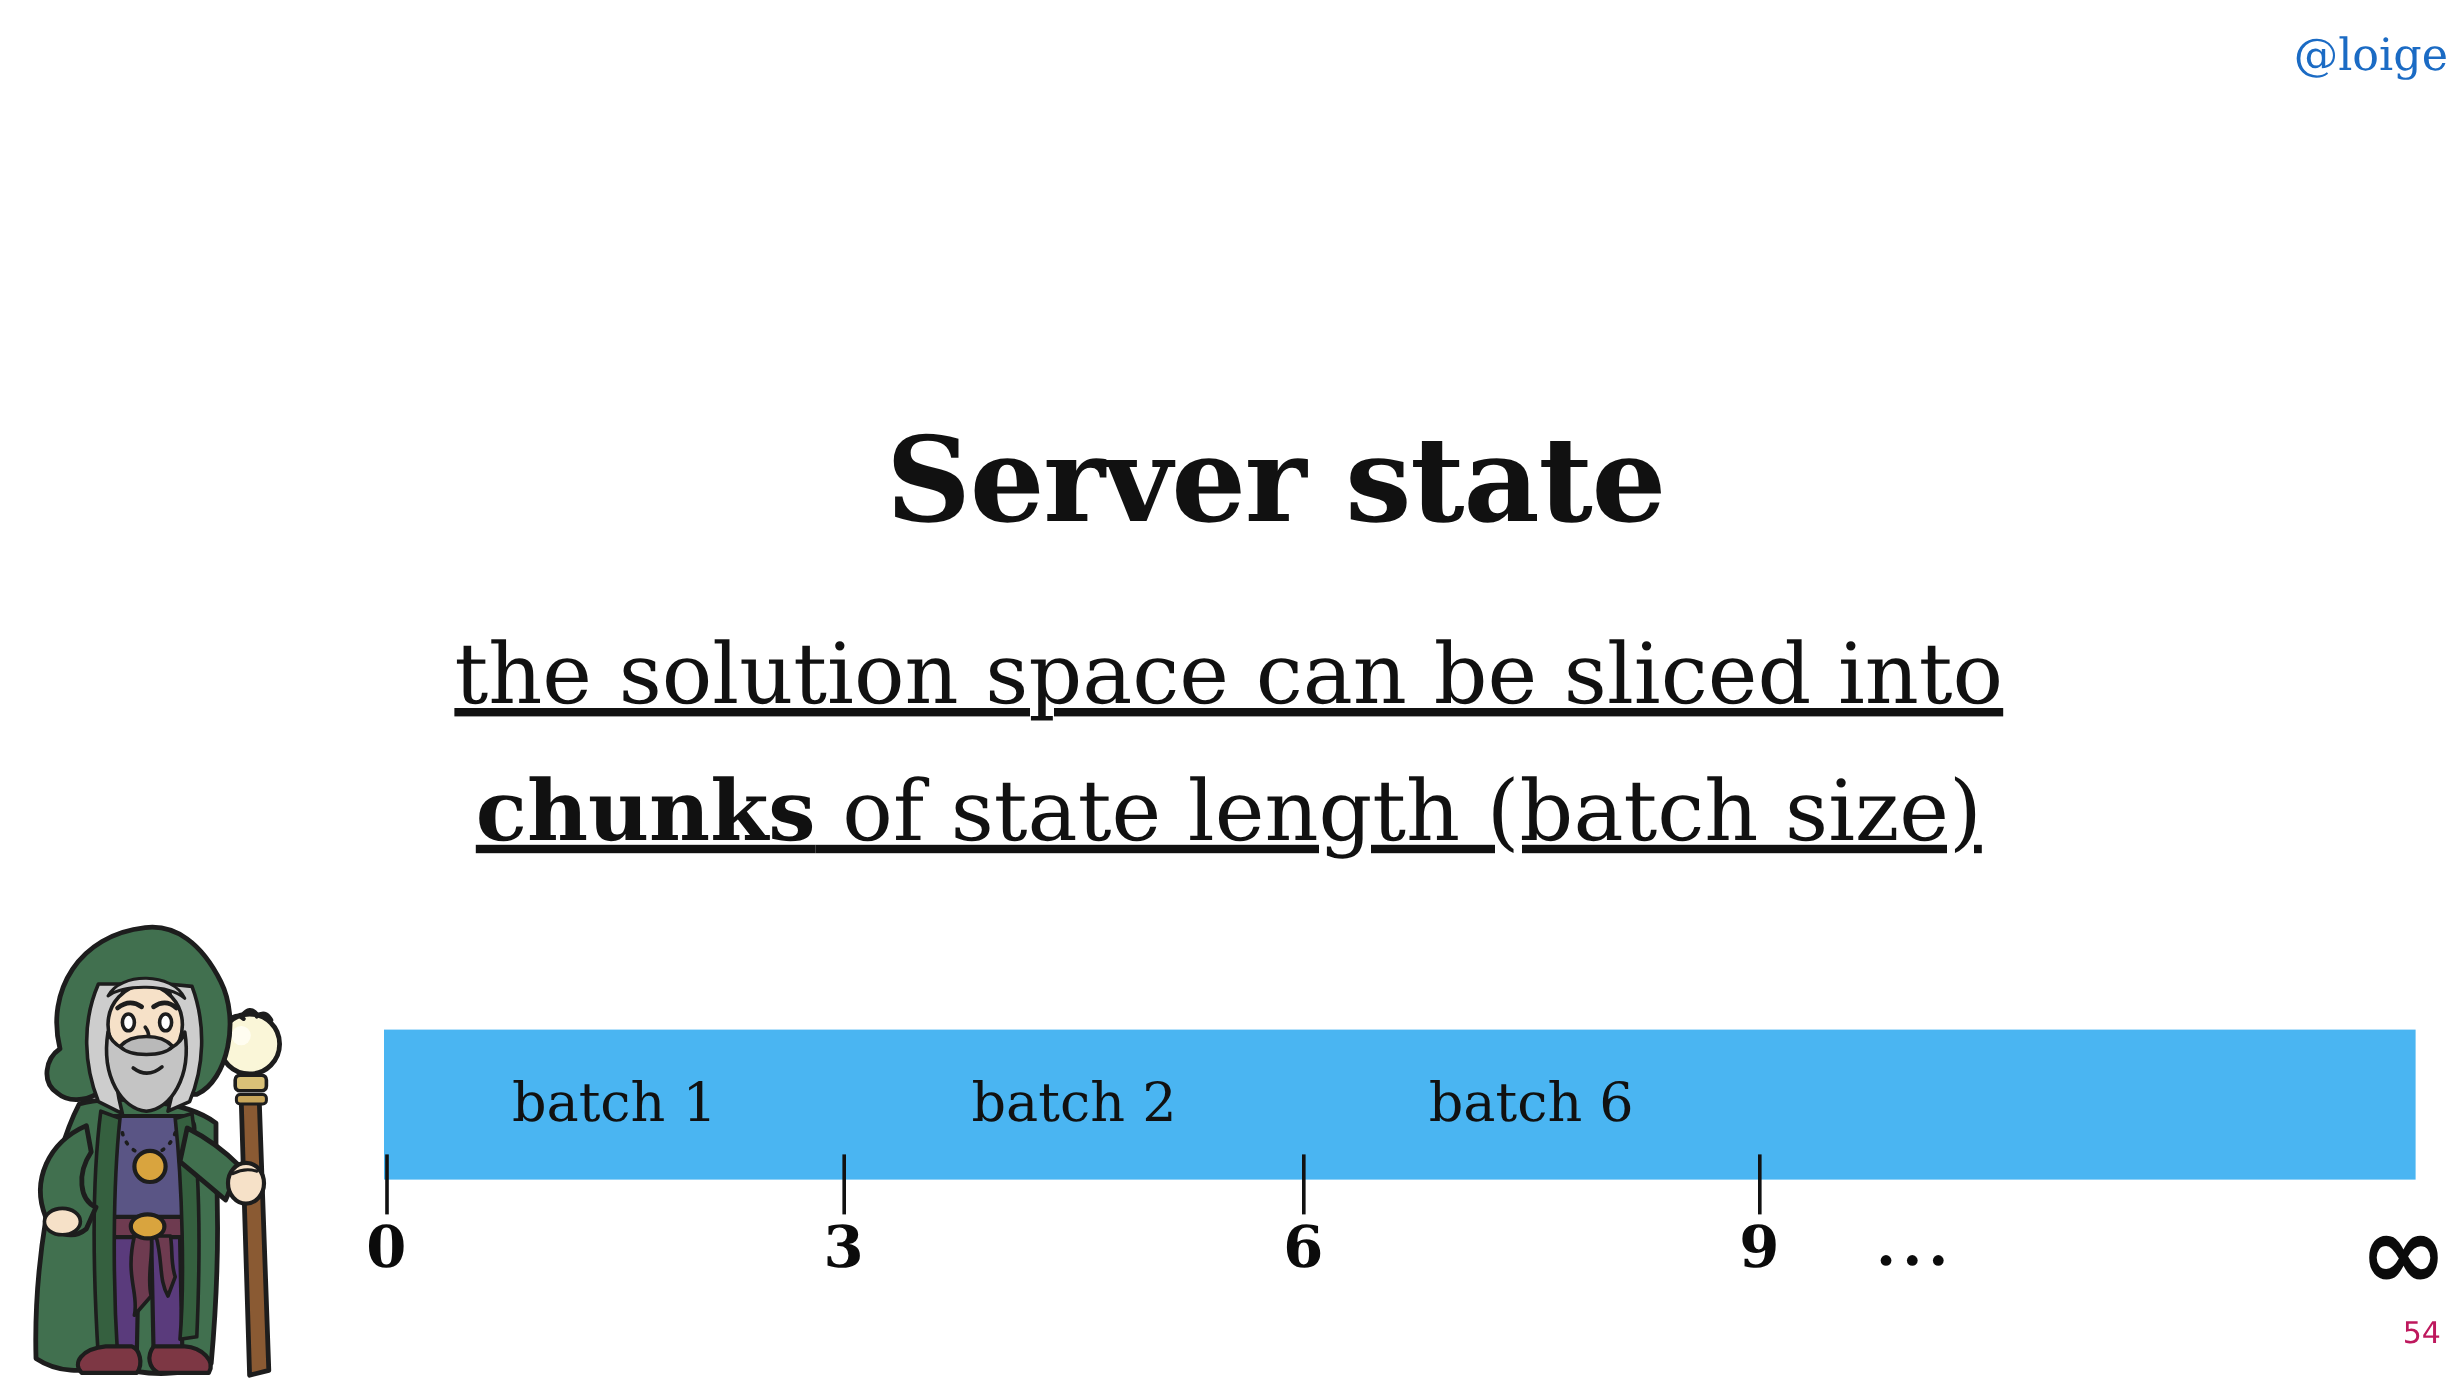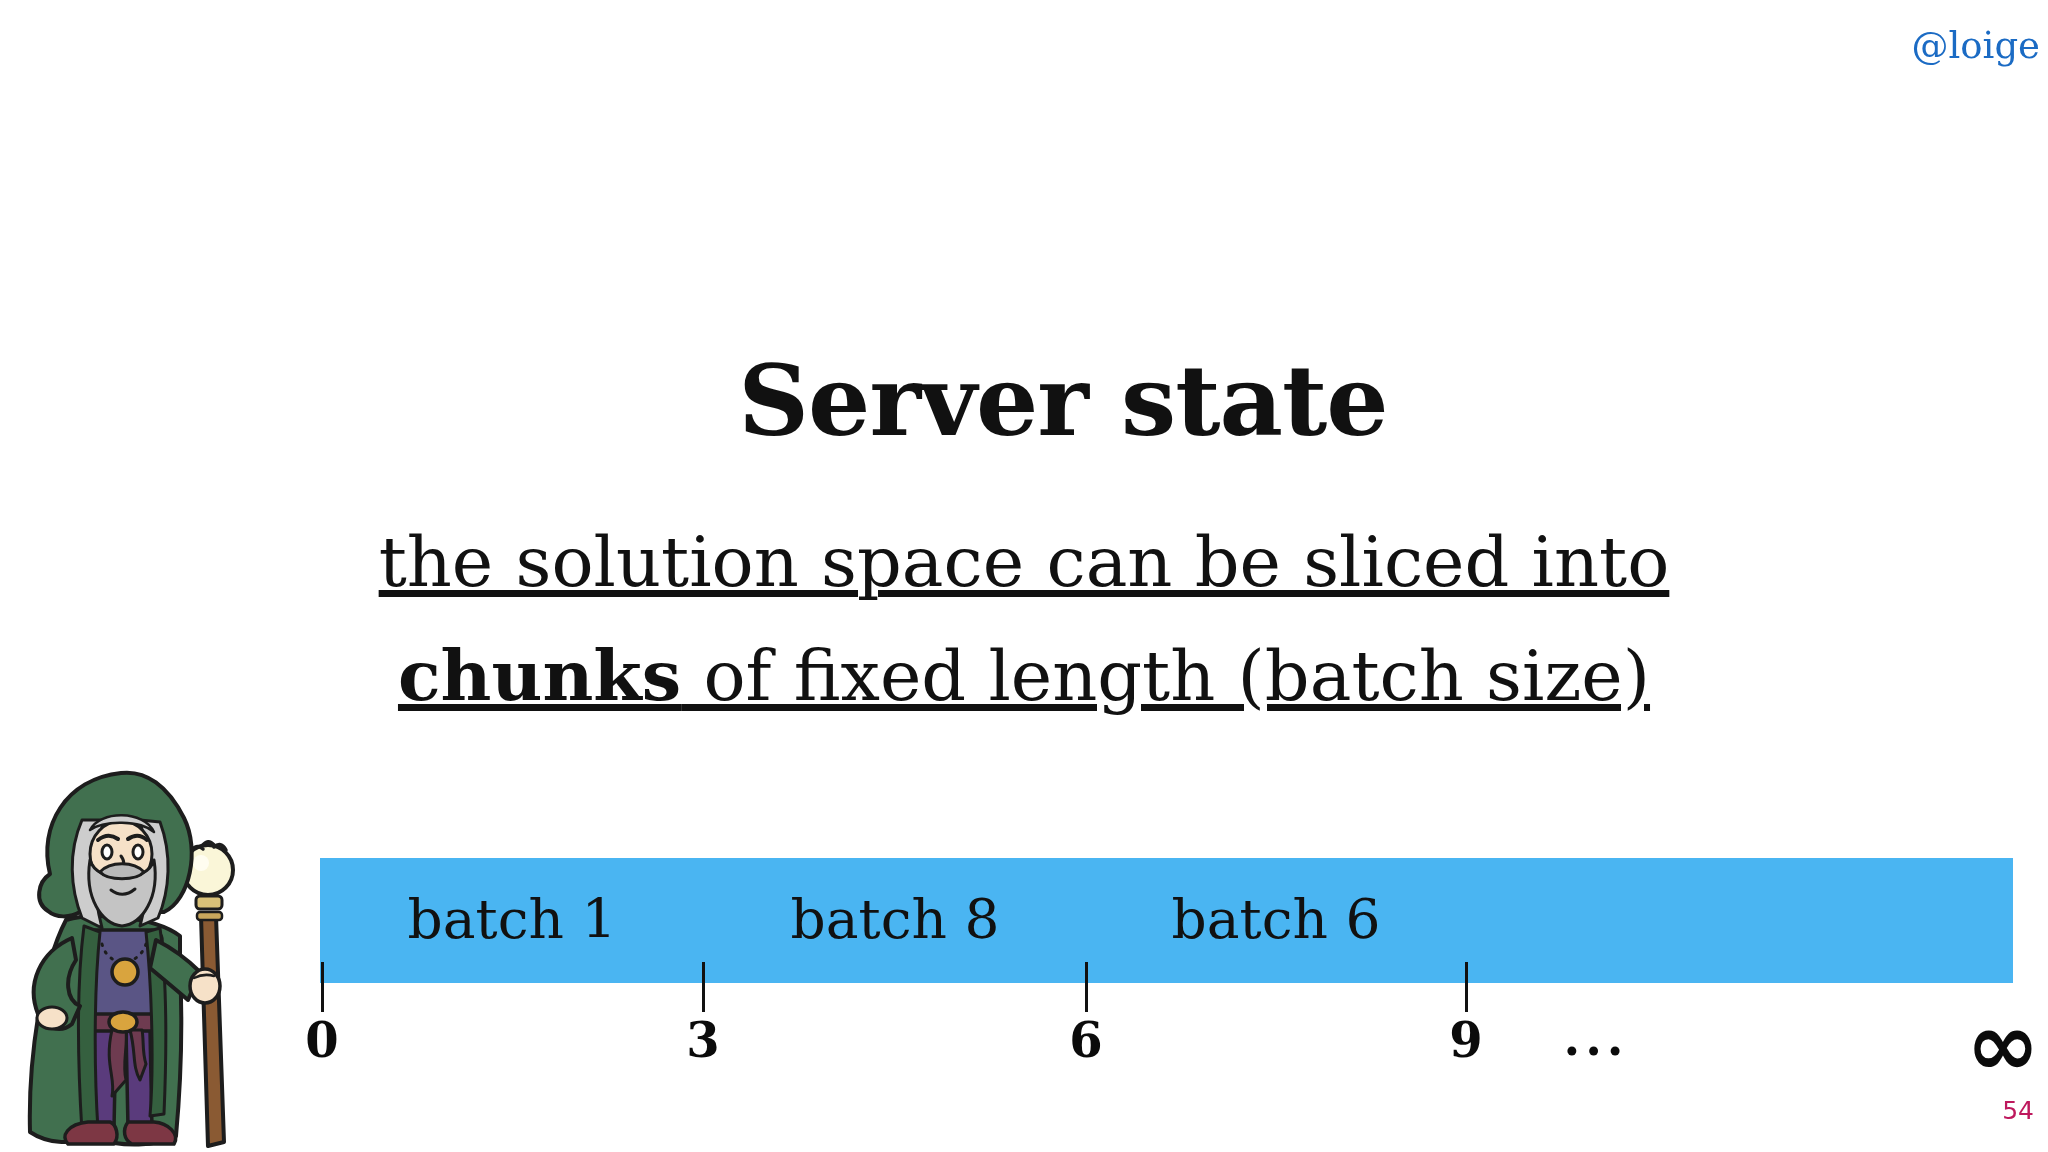--- a/index.html
+++ b/index.html
@@ -54,21 +54,21 @@
   .bar {
     position: absolute;
     left: 320px; top: 858px;
     width: 1693px; height: 125px;
     background: #4ab5f2;
   }
   .batch-label {
     position: absolute;
     top: 919px;
     transform: translate(-50%, -50%);
-    font-size: 55px;
+    font-size: 45px;
     white-space: nowrap;
     color: #111111;
   }
   .tick {
     position: absolute;
     top: 962px;
     width: 3px; height: 50px;
     background: #111111;
   }
   .axis-label {
@@ -104,28 +104,28 @@
 <body>
 
 <div class="slide">
 
   <a class="handle" href="#">@loige</a>
 
   <h1 class="title">Server state</h1>
 
   <div class="subtitle">
     <span>the solution space can be sliced into</span><br>
-    <span class="bold">chunks</span><span> of fixed length (batch size)</span>
+    <span class="bold">chunks</span><span> of state length (batch size)</span>
   </div>
 
   <div>
     <div class="bar"></div>
 
     <span class="batch-label" style="left:512px">batch 1</span>
-    <span class="batch-label" style="left:895px">batch 8</span>
+    <span class="batch-label" style="left:895px">batch 2</span>
     <span class="batch-label" style="left:1276px">batch 6</span>
 
     <div class="tick" style="left:321px"></div>
     <div class="tick" style="left:702px"></div>
     <div class="tick" style="left:1085px"></div>
     <div class="tick" style="left:1465px"></div>
 
     <span class="axis-label" style="left:322px;  top:1040px">0</span>
     <span class="axis-label" style="left:703px;  top:1040px">3</span>
     <span class="axis-label" style="left:1086px; top:1040px">6</span>

